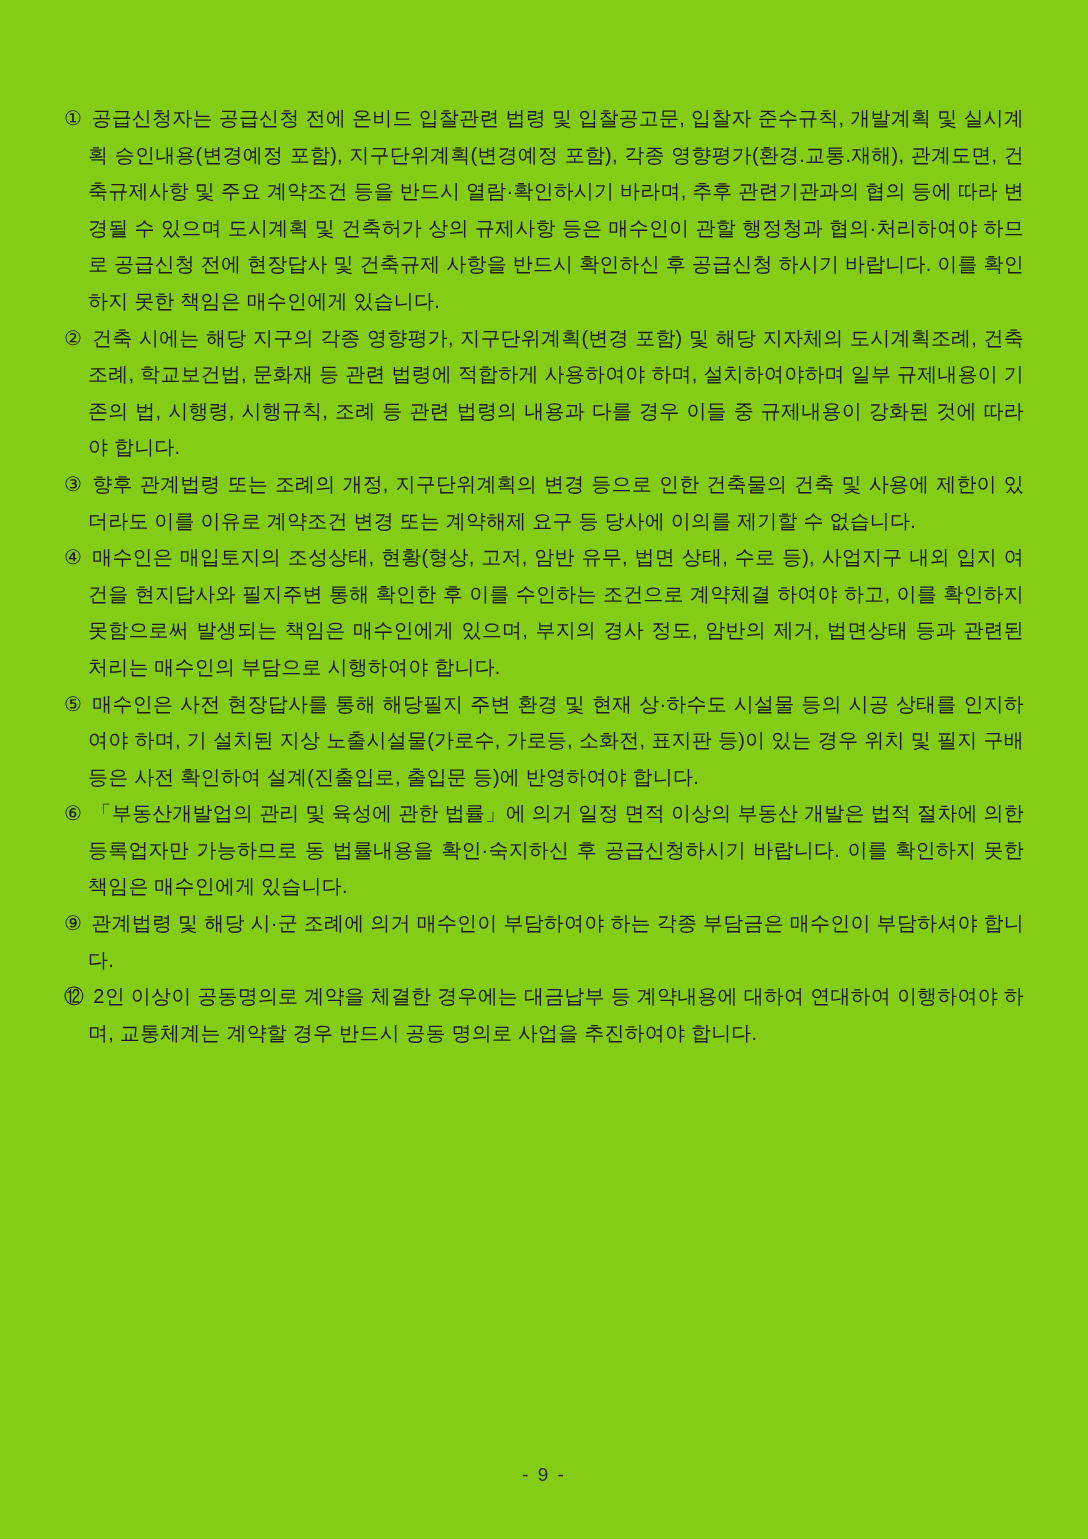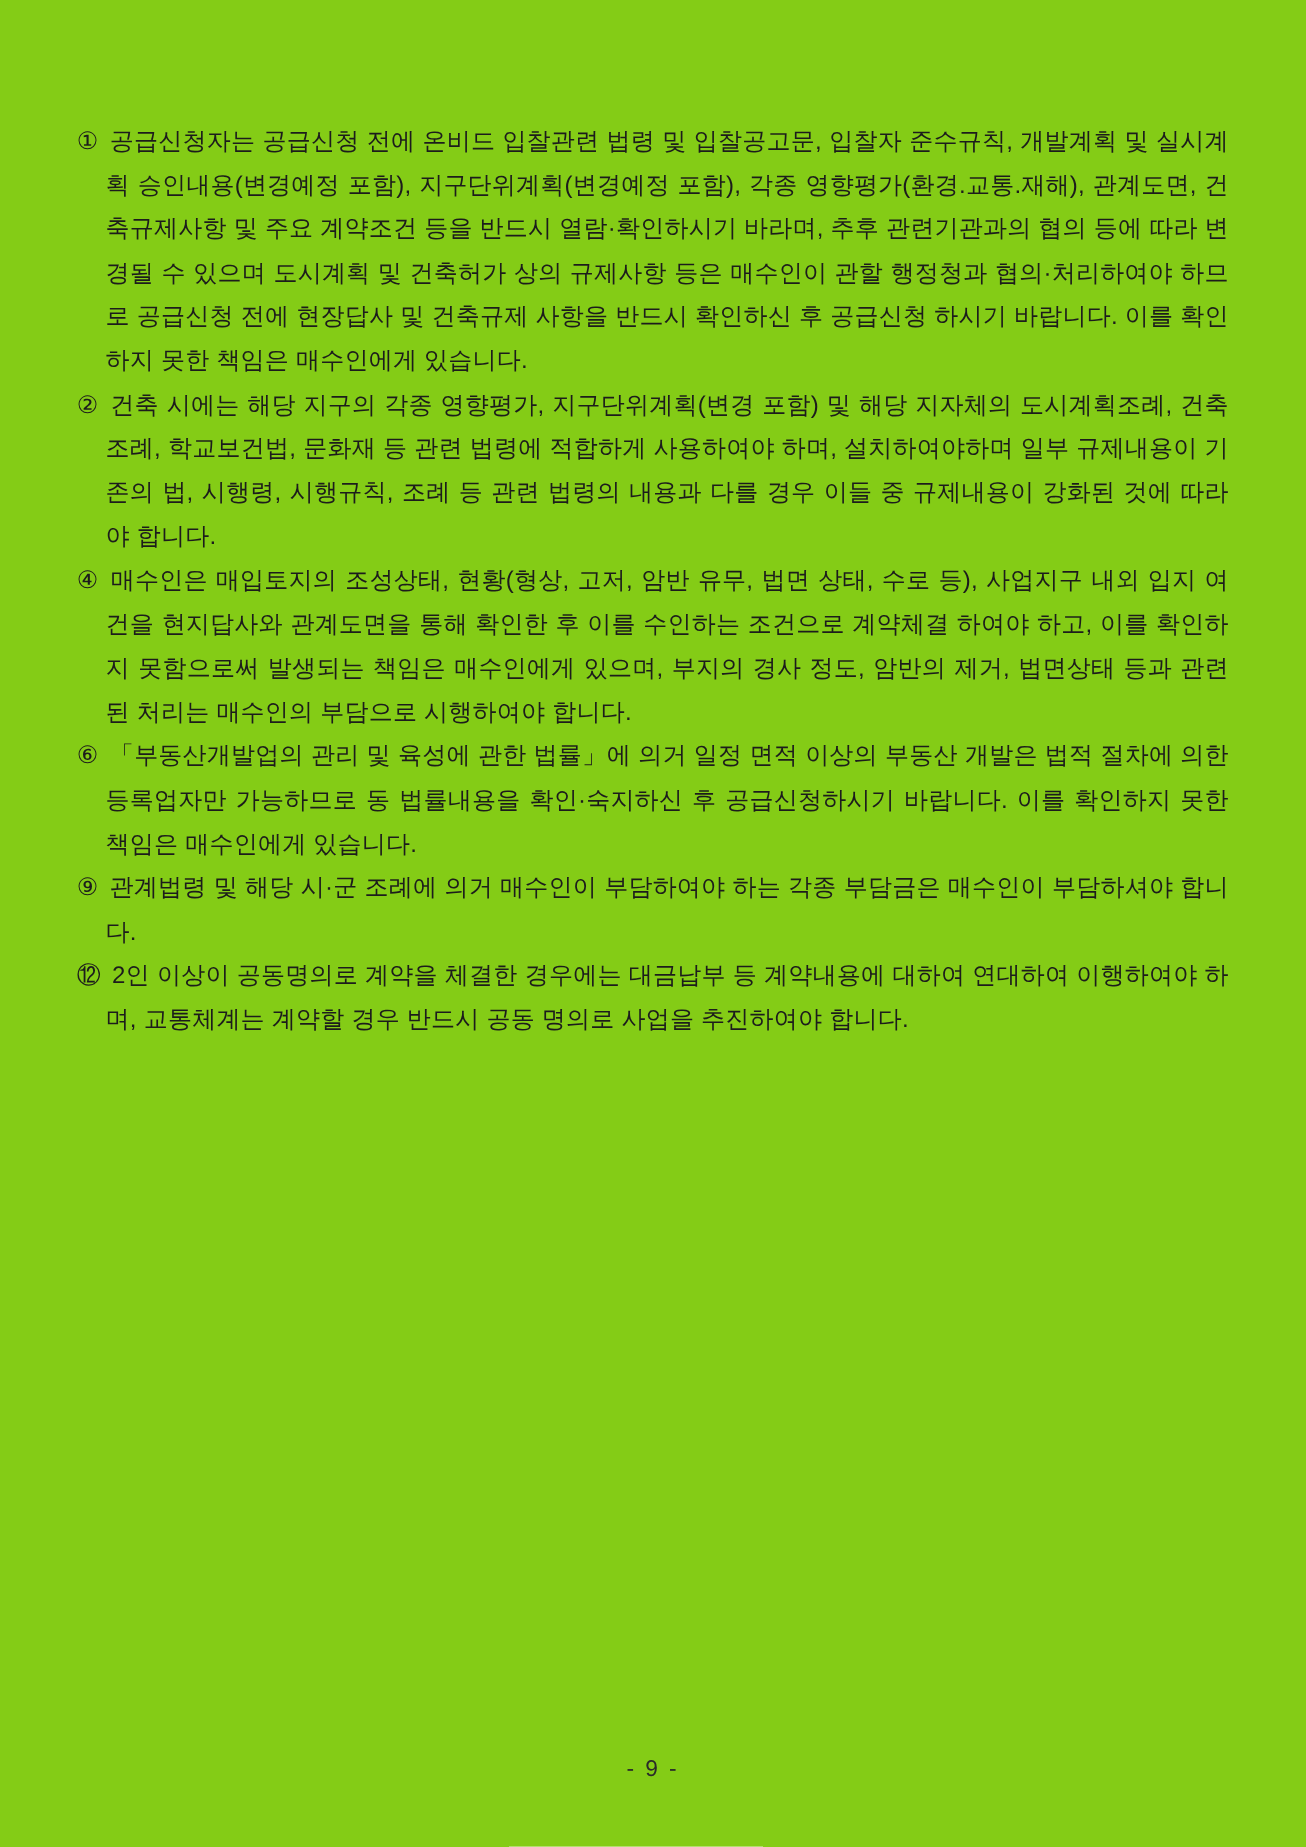--- a/index.html
+++ b/index.html
@@ -49,23 +49,25 @@
 </head>
 <body>
 
 <div class="page">
   <div class="content">
 
     <p class="item"><span class="num">①</span><span>공급신청자는 공급신청 전에 온비드 입찰관련 법령 및 입찰공고문, 입찰자 준수규칙, 개발계획 및 실시계획 승인내용(변경예정 포함), 지구단위계획(변경예정 포함), 각종 영향평가(환경.교통.재해), 관계도면, 건축규제사항 및 주요 계약조건 등을 반드시 열람·확인하시기 바라며, 추후 관련기관과의 협의 등에 따라 변경될 수 있으며 도시계획 및 건축허가 상의 규제사항 등은 매수인이 관할 행정청과 협의·처리하여야 하므로 공급신청 전에 현장답사 및 건축규제 사항을 반드시 확인하신 후 공급신청 하시기 바랍니다. 이를 확인하지 못한 책임은 매수인에게 있습니다.</span></p>
 
     <p class="item"><span class="num">②</span><span>건축 시에는 해당 지구의 각종 영향평가, 지구단위계획(변경 포함) 및 해당 지자체의 도시계획조례, 건축조례, 학교보건법, 문화재 등 관련 법령에 적합하게 사용하여야 하며, 설치하여야하며 일부 규제내용이 기존의 법, 시행령, 시행규칙, 조례 등 관련 법령의 내용과 다를 경우 이들 중 규제내용이 강화된 것에 따라야 합니다.</span></p>
 
+    <p class="item"><span class="num">③</span><span>향후 관계법령 또는 조례의 개정, 지구단위계획의 변경 등으로 인한 건축물의 건축 및 사용에 제한이 있더라도 이를 이유로 계약조건 변경 또는 계약해제 요구 등 당사에 이의를 제기할 수 없습니다.</span></p>
 
-    <p class="item"><span class="num">④</span><span>매수인은 매입토지의 조성상태, 현황(형상, 고저, 암반 유무, 법면 상태, 수로 등), 사업지구 내외 입지 여건을 현지답사와 관계도면을 통해 확인한 후 이를 수인하는 조건으로 계약체결 하여야 하고, 이를 확인하지 못함으로써 발생되는 책임은 매수인에게 있으며, 부지의 경사 정도, 암반의 제거, 법면상태 등과 관련된 처리는 매수인의 부담으로 시행하여야 합니다.</span></p>
+    <p class="item"><span class="num">④</span><span>매수인은 매입토지의 조성상태, 현황(형상, 고저, 암반 유무, 법면 상태, 수로 등), 사업지구 내외 입지 여건을 현지답사와 필지주변 통해 확인한 후 이를 수인하는 조건으로 계약체결 하여야 하고, 이를 확인하지 못함으로써 발생되는 책임은 매수인에게 있으며, 부지의 경사 정도, 암반의 제거, 법면상태 등과 관련된 처리는 매수인의 부담으로 시행하여야 합니다.</span></p>
 
+    <p class="item"><span class="num">⑤</span><span>매수인은 사전 현장답사를 통해 해당필지 주변 환경 및 현재 상·하수도 시설물 등의 시공 상태를 인지하여야 하며, 기 설치된 지상 노출시설물(가로수, 가로등, 소화전, 표지판 등)이 있는 경우 위치 및 필지 구배 등은 사전 확인하여 설계(진출입로, 출입문 등)에 반영하여야 합니다.</span></p>
 
     <p class="item"><span class="num">⑥</span><span>「부동산개발업의 관리 및 육성에 관한 법률」에 의거 일정 면적 이상의 부동산 개발은 법적 절차에 의한 등록업자만 가능하므로 동 법률내용을 확인·숙지하신 후 공급신청하시기 바랍니다. 이를 확인하지 못한 책임은 매수인에게 있습니다.</span></p>
 
 
 
     <p class="item"><span class="num">⑨</span><span>관계법령 및 해당 시·군 조례에 의거 매수인이 부담하여야 하는 각종 부담금은 매수인이 부담하셔야 합니다.</span></p>
 
 
 
     <p class="item"><span class="num">⑫</span><span>2인 이상이 공동명의로 계약을 체결한 경우에는 대금납부 등 계약내용에 대하여 연대하여 이행하여야 하며, 교통체계는 계약할 경우 반드시 공동 명의로 사업을 추진하여야 합니다.</span></p>

